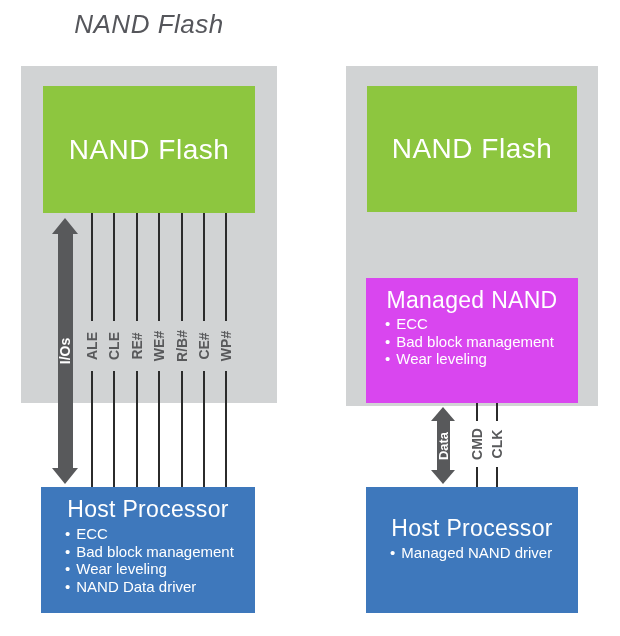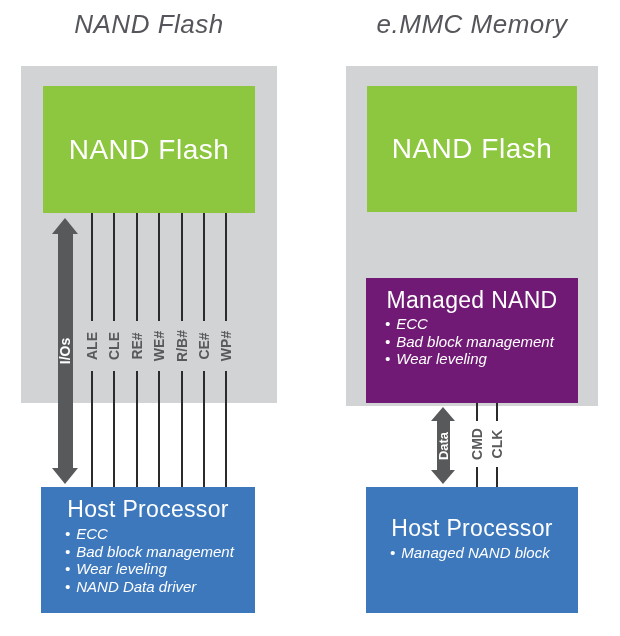--- a/index.html
+++ b/index.html
@@ -11,24 +11,24 @@
     position:absolute; top:9px; text-align:center;
     font-style:italic; font-size:26px; color:#55565b; letter-spacing:0.5px;
   }
   .gray-box { position:absolute; background:#d1d3d4; }
   .green-box {
     position:absolute; background:#8dc63f; color:#ffffff;
     display:flex; align-items:center; justify-content:center;
     font-size:28px; letter-spacing:0.5px;
   }
   .blue-box  { position:absolute; background:#3e78bc; color:#ffffff; box-sizing:border-box; }
-  .cyan-box  { position:absolute; background:#701a75; color:#ffffff; box-sizing:border-box; }
+  .cyan-box  { position:absolute; background:#d946ef; color:#ffffff; box-sizing:border-box; }
   .box-title { text-align:center; font-size:23px; line-height:26px; letter-spacing:0.3px; }
   .bullets { margin:3px 0 0 0; padding:0 4px 0 24px; list-style:none;
-             font-style:italic; font-size:15px; line-height:17.5px; }
+             font-size:15px; line-height:17.5px; }
   .bullets li::before { content:"•"; margin-right:6px; }
   
   .sig { position:absolute; width:0; }
   .seg { position:absolute; left:-0.75px; width:1.5px; background:#2b2b2b; }
   .sig-label {
     position:absolute; left:0; white-space:nowrap;
     transform:translate(-50%,-50%) rotate(-90deg);
     font-weight:bold; font-size:14px; color:#58595b;
   }
   .sigL { top:213px; height:274px; }
@@ -66,21 +66,20 @@
   #blue-right  { left:366px; top:487px; width:212px; height:126px; padding-top:28px; }
   #title-left  { left:21px;  width:256px; }
   #title-right { left:346px; width:252px; }
 </style>
 </head>
 <body>
 
 <div class="canvas">
 
   <div class="col-title" id="title-left">NAND Flash</div>
-  <div class="col-title" id="title-right">e.MMC Memory</div>
 
   <div class="gray-box" id="gray-left"></div>
 
   <div class="green-box" id="green-left">
     <span>NAND Flash</span>
   </div>
 
   <div class="varrow ios-arrow">
     <div class="arr-head head-up"></div>
     <div class="shaft"></div>
@@ -165,17 +164,17 @@
   </div>
   <div class="sig sigR" style="left:497px">
     <div class="seg seg-top"></div>
     <span class="sig-label">CLK</span>
     <div class="seg seg-bot"></div>
   </div>
 
   <div class="blue-box" id="blue-right">
     <div class="box-title">Host Processor</div>
     <ul class="bullets">
-      <li>Managed NAND block</li>
+      <li>Managed NAND driver</li>
     </ul>
   </div>
 
 </div>
 
 </body></html>

